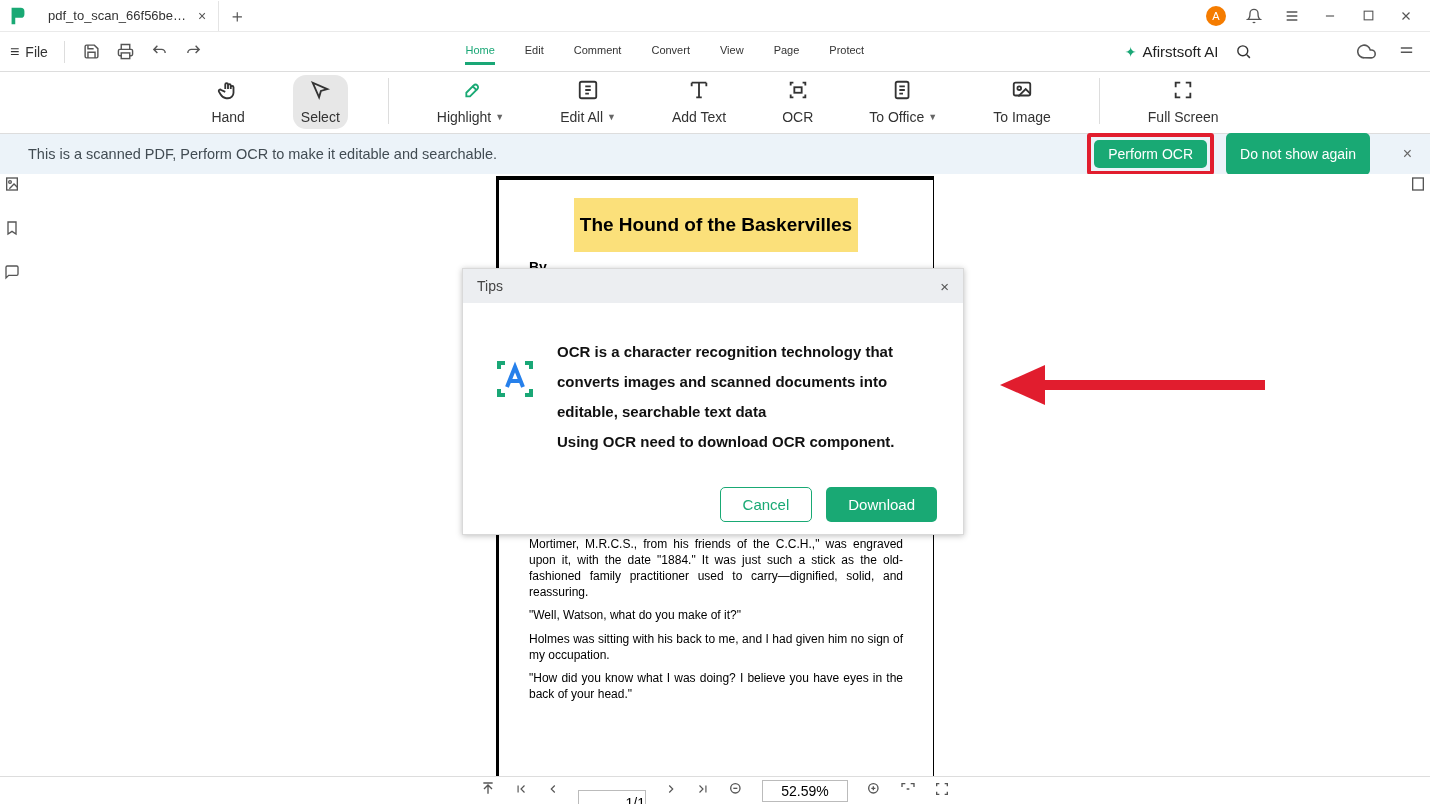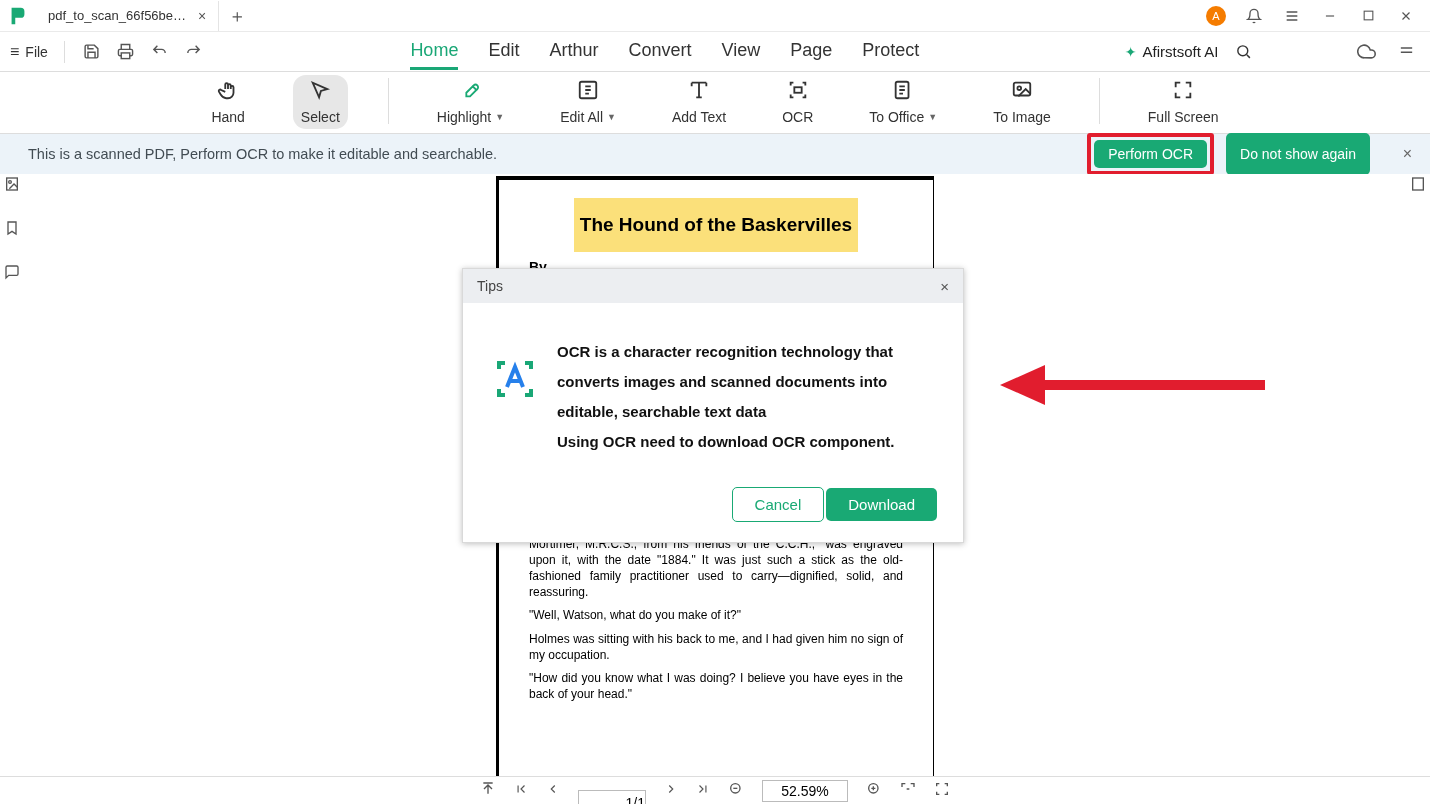--- a/index.html
+++ b/index.html
@@ -17,21 +17,21 @@
   .avatar { width:20px; height:20px; border-radius:50%; background:#f57c00; color:#fff; font-size:11px; display:flex; align-items:center; justify-content:center; }
   .win-btn { width:20px; height:20px; display:flex; align-items:center; justify-content:center; color:#555; }
 
   
   .menubar { display:flex; align-items:center; height:40px; border-bottom:1px solid #ddd; padding:0 10px; gap:12px; }
   .file-btn { display:flex; align-items:center; gap:6px; color:#333; font-size:14px; }
   .ham { font-size:16px; color:#333; }
   .mb-sep { width:1px; height:22px; background:#ddd; margin:0 4px; }
   .mb-icon { width:22px; height:22px; display:flex; align-items:center; justify-content:center; color:#555; }
   .menu-tabs { flex:1; display:flex; justify-content:center; gap:30px; }
-  .menu-tab { font-size:18px; color:#333; padding:6px 0; }
+  .menu-tab { font-size:11px; color:#333; padding:6px 0; }
   .menu-tab.active { color:#1aa776; border-bottom:3px solid #1aa776; }
   .ai-link { display:flex; align-items:center; gap:6px; font-size:15px; color:#222; }
   .ai-star{ color:#1aa776; font-size:14px; }
   .search-ic { width:26px; color:#333; }
   .right-ic { width:28px; color:#555; }
 
   
   .ribbon { display:flex; align-items:flex-end; justify-content:center; gap:40px; height:62px; border-bottom:1px solid #ddd; padding-bottom:4px; }
   .ribbon-item { display:flex; flex-direction:column; align-items:center; gap:8px; font-size:14px; color:#333; padding:4px 8px; }
   .ribbon-item.sel { background:#e7e7e7; border-radius:13px; }
@@ -61,21 +61,21 @@
   .para{ margin:7px 0; text-align:justify; }
   .lower{ margin-top:214px; }
 
   
   .dialog { position:absolute; left:462px; top:268px; width:502px; background:#fff; box-shadow:0 1px 6px rgba(0,0,0,0.25); border:1px solid #d9d9d9; }
   .dlg-head { background:#eceef1; height:34px; display:flex; align-items:center; padding:0 14px; font-size:14px; color:#444; justify-content:space-between; }
   .dlg-close{ color:#555; font-size:15px; }
   .dlg-body { display:flex; gap:18px; padding:34px 28px 12px 28px; }
   .dlg-icon { width:48px; height:48px; color:#1aa776; margin-top:18px; flex-shrink:0;}
   .dlg-text { font-size:15px; color:#111; font-weight:600; line-height:2.0;}
-  .dlg-actions { display:flex; justify-content:flex-end; gap:2px; padding:18px 26px 20px;align-items:center;}
+  .dlg-actions { display:flex; justify-content:flex-end; gap:14px; padding:18px 26px 12px;}
   .btn-cancel { background:#fff; border:1px solid #19a974; color:#19a974; border-radius:5px; padding:8px 22px; font-size:15px;}
   .btn-dl { background:#19a974; border:none; color:#fff; border-radius:5px; padding:8px 22px; font-size:15px;}
 
   
   .arrow-ann { position:absolute; left:1000px; top:360px; width:270px; height:50px; }
 
   
   .statusbar{ position:absolute; left:0; right:0; bottom:0; height:28px; border-top:1px solid #ddd; display:flex; align-items:center; justify-content:center; gap:18px; font-size:14px; color:#444; background:#fff;}
   .page-input{ width:68px; height:26px; border:1px solid #bbb; text-align:right; font-size:14px;margin-top:24px;}
   .zoom-input{ width:86px; height:22px; border:1px solid #bbb; text-align:center; font-size:14px;}
@@ -152,21 +152,21 @@
     </div>
   <div class="mb-icon">
       <svg width="17" height="17" viewBox="0 0 24 24" fill="none" stroke="#555" stroke-width="2">
         <path d="M15 14l5-5-5-5M20 9H9a5 5 0 0 0-5 5v0"></path>
       </svg>
     </div>
 
   <div class="menu-tabs">
     <div class="menu-tab active">Home</div>
     <div class="menu-tab">Edit</div>
-    <div class="menu-tab">Arthur</div>
+    <div class="menu-tab">Comment</div>
     <div class="menu-tab">Convert</div>
     <div class="menu-tab">View</div>
     <div class="menu-tab">Page</div>
     <div class="menu-tab">Protect</div>
   </div>
 
   <div class="ai-link">
     <span class="ai-star">✦</span>
     <span>Afirstsoft AI</span>
   </div>

